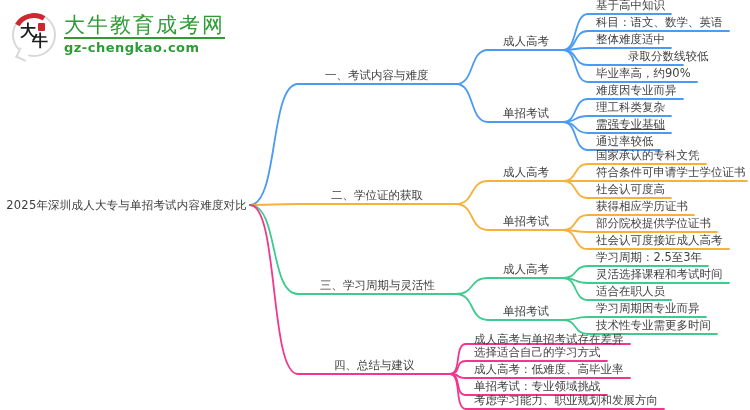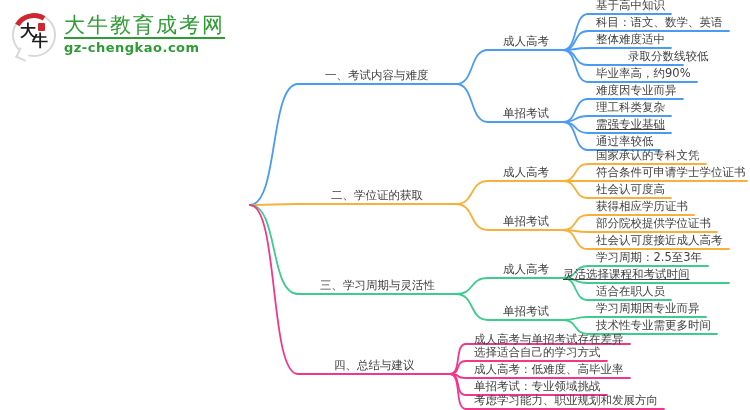--- a/index.html
+++ b/index.html
@@ -133,33 +133,34 @@
       <div class="node-label" style="color: rgb(63, 63, 63); left: 596px; top: 148px;">国家承认的专科文凭</div>
       <div class="node-label" style="color: rgb(63, 63, 63); left: 596px; top: 165px;">符合条件可申请学士学位证书</div>
       <div class="node-label" style="color: rgb(63, 63, 63); left: 596px; top: 182px;">社会认可度高</div>
       <div class="node-label" style="color: rgb(63, 63, 63); left: 503px; top: 214px;">单招考试</div>
       <div class="node-label" style="color: rgb(63, 63, 63); left: 596px; top: 199px;">获得相应学历证书</div>
       <div class="node-label" style="color: rgb(63, 63, 63); left: 596px; top: 216px;">部分院校提供学位证书</div>
       <div class="node-label" style="color: rgb(63, 63, 63); left: 596px; top: 233px;">社会认可度接近成人高考</div>
       <div class="node-label" style="color: rgb(63, 63, 63); left: 320px; top: 278px;">三、学习周期与灵活性</div>
       <div class="node-label" style="color: rgb(63, 63, 63); left: 503px; top: 262px;">成人高考</div>
       <div class="node-label" style="color: rgb(63, 63, 63); left: 596px; top: 250px;">学习周期：2.5至3年</div>
-      <div class="node-label" style="color: rgb(63, 63, 63); left: 563px; top: 267px; text-decoration: underline;">灵活选择课程和考试时间</div>
+      <div class="node-label" style="color: rgb(63, 63, 63); left: 596px; top: 267px;">灵活选择课程和考试时间</div>
       <div class="node-label" style="color: rgb(63, 63, 63); left: 596px; top: 284px; text-align: center;">适合在职人员</div>
       <div class="node-label" style="color: rgb(63, 63, 63); left: 503px; top: 304px;">单招考试</div>
       <div class="node-label" style="color: rgb(63, 63, 63); left: 596px; top: 301px;">学习周期因专业而异</div>
       <div class="node-label" style="color: rgb(63, 63, 63); left: 596px; top: 318px;">技术性专业需更多时间</div>
       <div class="node-label" style="color: rgb(63, 63, 63); left: 334px; top: 358px;">四、总结与建议</div>
       <div class="node-label" style="color: rgb(63, 63, 63); left: 474px; top: 332px;">成人高考与单招考试存在差异</div>
       <div class="node-label" style="color: rgb(63, 63, 63); left: 474px; top: 345px;">选择适合自己的学习方式</div>
       <div class="node-label" style="color: rgb(63, 63, 63); left: 474px; top: 362px;">成人高考：低难度、高毕业率</div>
       <div class="node-label" style="color: rgb(63, 63, 63); left: 474px; top: 379px;">单招考试：专业领域挑战</div>
       <div class="node-label" style="color: rgb(63, 63, 63); left: 474px; top: 393px;">考虑学习能力、职业规划和发展方向</div>
     </div>
 
+  <div class="root-topic">2025年深圳成人大专与单招考试内容难度对比</div>
 
   <div class="logo">
     <div class="logo-icon">
       <span class="logo-arc" id="logoArc" style="border-top-color: rgb(207, 38, 48);"></span>
       <span class="logo-char1">大</span>
       <span class="logo-char2">牛</span>
       <span class="logo-seal" id="logoSeal" style="background: rgb(207, 38, 48);"></span>
       <span class="logo-tail"></span>
     </div>
     <div class="logo-text">

